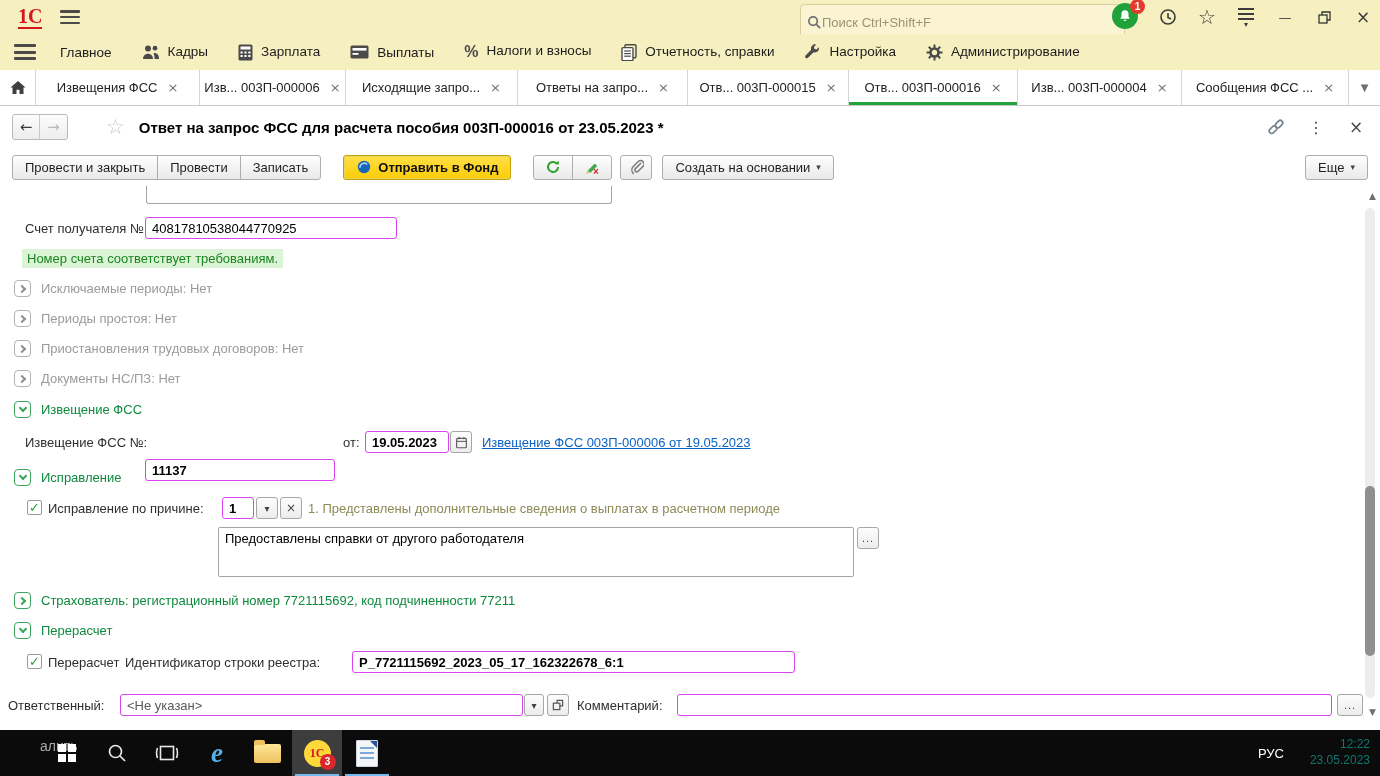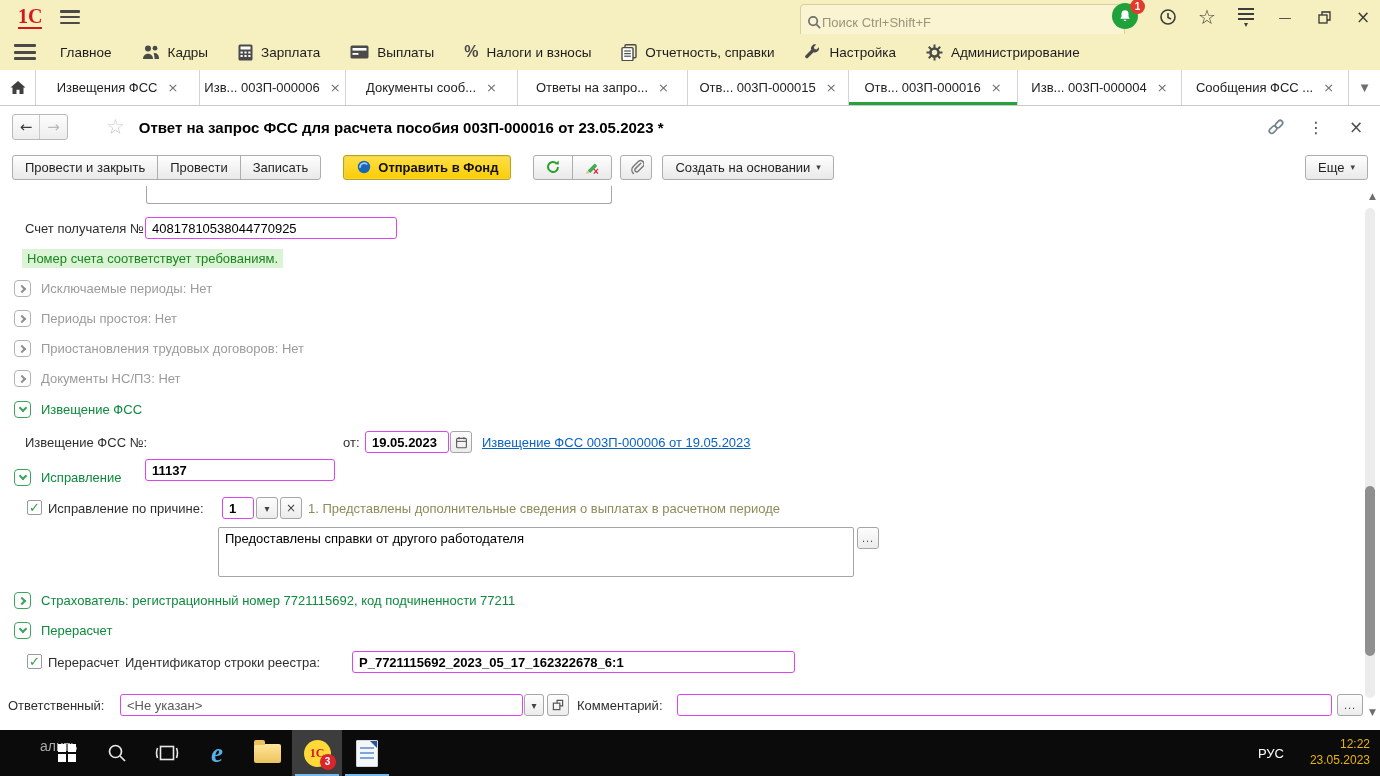--- a/index.html
+++ b/index.html
@@ -23,21 +23,21 @@
   .notif-badge { position:absolute; top:-4px; right:-5px; min-width:15px; height:15px; border-radius:8px; background:#e23b2e; color:#fff; font-size:10px; font-weight:bold; display:flex; align-items:center; justify-content:center; padding:0 3px; }
   .glyph { font-family:"DejaVu Sans", sans-serif; }
   .svc-lines { display:flex; flex-direction:column; gap:3px; align-items:center; }
   .svc-lines i { display:block; width:16px; height:2px; background:#3c3c3c; }
   .svc-caret { font-size:8px; color:#3c3c3c; line-height:4px; }
 
   
   .menubar { position:absolute; top:34px; left:0; right:0; height:36px; background:#f6efbf; display:flex; align-items:center; padding-left:14px; }
   .mb-burger { width:22px; height:16px; display:flex; flex-direction:column; justify-content:space-between; margin-right:24px; cursor:pointer; }
   .mb-burger i { display:block; height:3px; background:#4a4a4a; border-radius:1px; }
-  .menu-item { display:flex; align-items:center; gap:8px; margin-right:30px; cursor:pointer; color:#1c1c1c; font-size:13.5px; white-space:nowrap; }
+  .menu-item { display:flex; gap:8px; margin-right:30px; cursor:pointer; color:#1c1c1c; font-size:13.5px; white-space:nowrap; }
   .menu-item svg { flex:0 0 auto; }
   .pct { font-weight:bold; font-size:16px; color:#4a4a4a; }
 
   
   .tabbar { position:absolute; top:70px; left:0; right:0; height:36px; background:#fff; border-bottom:1px solid #c9c9c9; display:flex; }
   .tab-home { width:36px; display:flex; align-items:center; justify-content:center; border-right:1px solid #d4d4d4; cursor:pointer; }
   .tab { position:relative; display:flex; align-items:center; justify-content:center; gap:10px; border-right:1px solid #d4d4d4; padding:0 8px; cursor:pointer; white-space:nowrap; overflow:hidden; font-size:13px; color:#222; }
   .tab .x { color:#6e6e6e; font-size:13px; }
   .tab.active::after { content:""; position:absolute; left:0; right:0; bottom:0; height:3px; background:#23a33b; }
   .tab-caret { flex:1; display:flex; align-items:center; justify-content:center; color:#6e6e6e; font-size:10px; cursor:pointer; }
@@ -108,21 +108,21 @@
   .start-grid i { background:#fff; }
   .ie-e { color:#55b1e8; font-size:27px; font-weight:bold; font-family:"Liberation Serif","DejaVu Serif",serif; font-style:italic; line-height:1; }
   .folder { position:relative; width:27px; height:19px; background:linear-gradient(#ffe69a,#edc25e); border-radius:2px; }
   .folder::before { content:""; position:absolute; top:-4px; left:0; width:11px; height:5px; background:#edc25e; border-radius:2px 2px 0 0; }
   .onec-circle { position:relative; width:27px; height:27px; border-radius:50%; background:#ffd83a; display:flex; align-items:center; justify-content:center; color:#d8151d; font-weight:bold; font-size:12px; font-family:"Liberation Serif","DejaVu Serif",serif; }
   .onec-badge { position:absolute; bottom:-3px; right:-5px; width:16px; height:16px; border-radius:50%; background:#d8262c; color:#fff; font-size:10px; font-weight:bold; display:flex; align-items:center; justify-content:center; font-family:"Liberation Sans",sans-serif; }
   .docpage { position:relative; width:22px; height:27px; background:#f4f6f8; border-radius:1px; border:1px solid #cfd6dd; }
   .docpage::before { content:""; position:absolute; top:0; right:0; border-style:solid; border-width:0 7px 7px 0; border-color:transparent #2a5699 transparent transparent; }
   .docpage i { position:absolute; left:3px; right:3px; height:2px; background:#7da7d9; }
   .tk-lang { position:absolute; right:96px; top:0; height:46px; display:flex; align-items:center; color:#fff; font-size:13px; cursor:pointer; }
-  .tk-clock { position:absolute; right:10px; top:6px; width:80px; text-align:right; color:#eab308; font-size:12px; line-height:16px; cursor:pointer; }
+  .tk-clock { position:absolute; right:10px; top:6px; width:80px; text-align:right; color:#0f766e; font-size:12px; line-height:16px; cursor:pointer; }
 </style>
 </head>
 <body>
 
 <div class="screen">
 
   <div class="titlebar">
     <span class="logo1c">1С</span>
     <span class="burger">
         <i></i>
@@ -256,21 +256,21 @@
     </span>
     <span class="tab" style="width:164px">
         <span>Извещения ФСС</span>
         <span class="x glyph">×</span>
       </span>
     <span class="tab" style="width:146px">
         <span>Изв... 003П-000006</span>
         <span class="x glyph">×</span>
       </span>
     <span class="tab" style="width:172px">
-        <span>Документы сооб...</span>
+        <span>Исходящие запро...</span>
         <span class="x glyph">×</span>
       </span>
     <span class="tab" style="width:170px">
         <span>Ответы на запро...</span>
         <span class="x glyph">×</span>
       </span>
     <span class="tab" style="width:161px">
         <span>Отв... 003П-000015</span>
         <span class="x glyph">×</span>
       </span>

